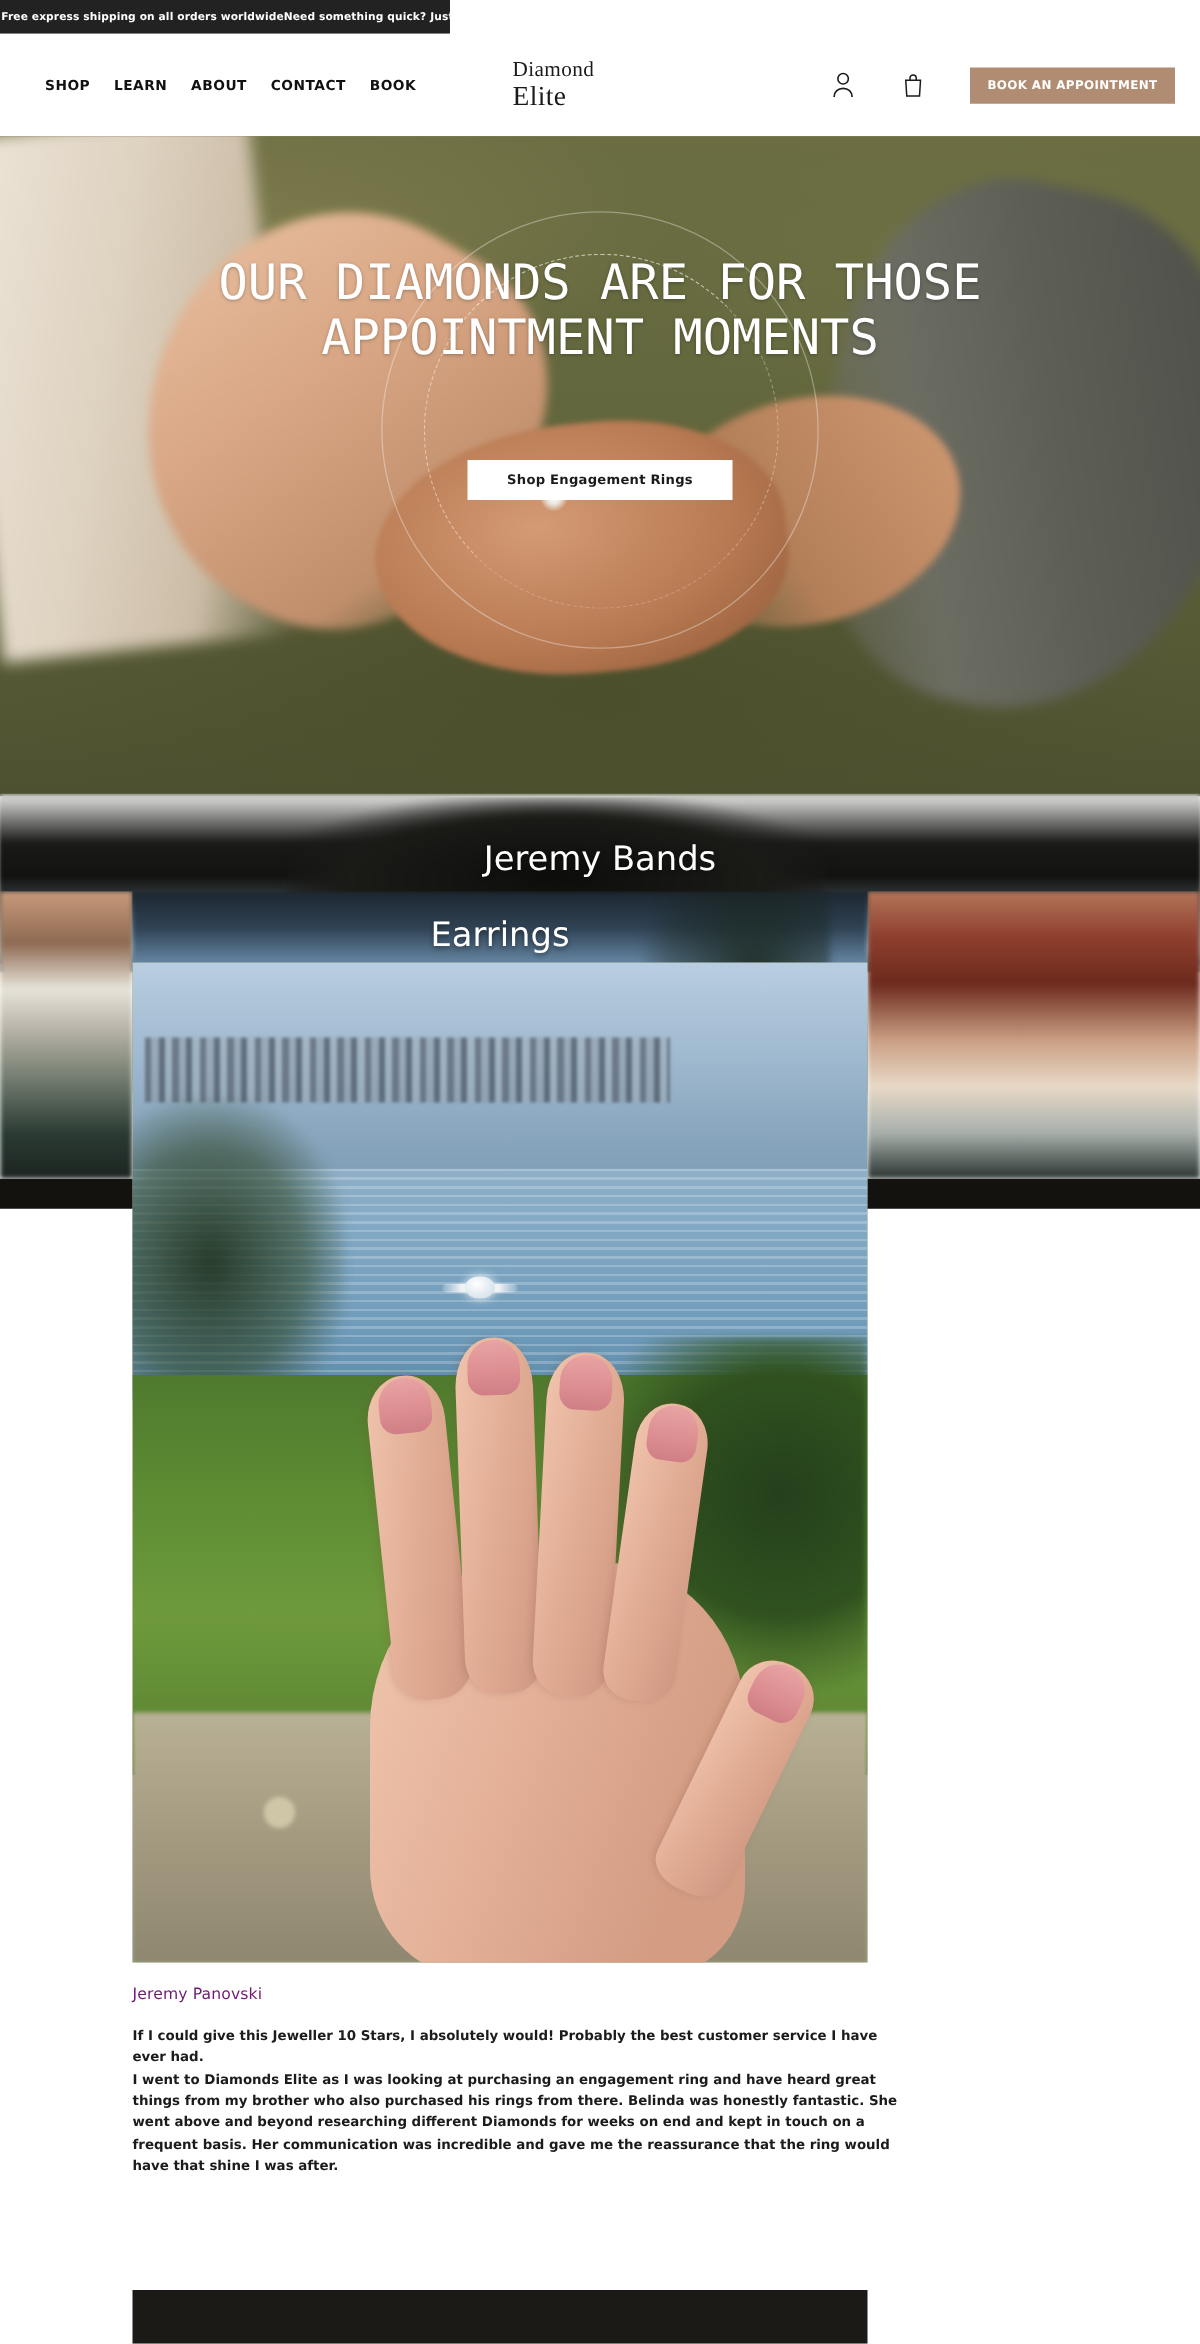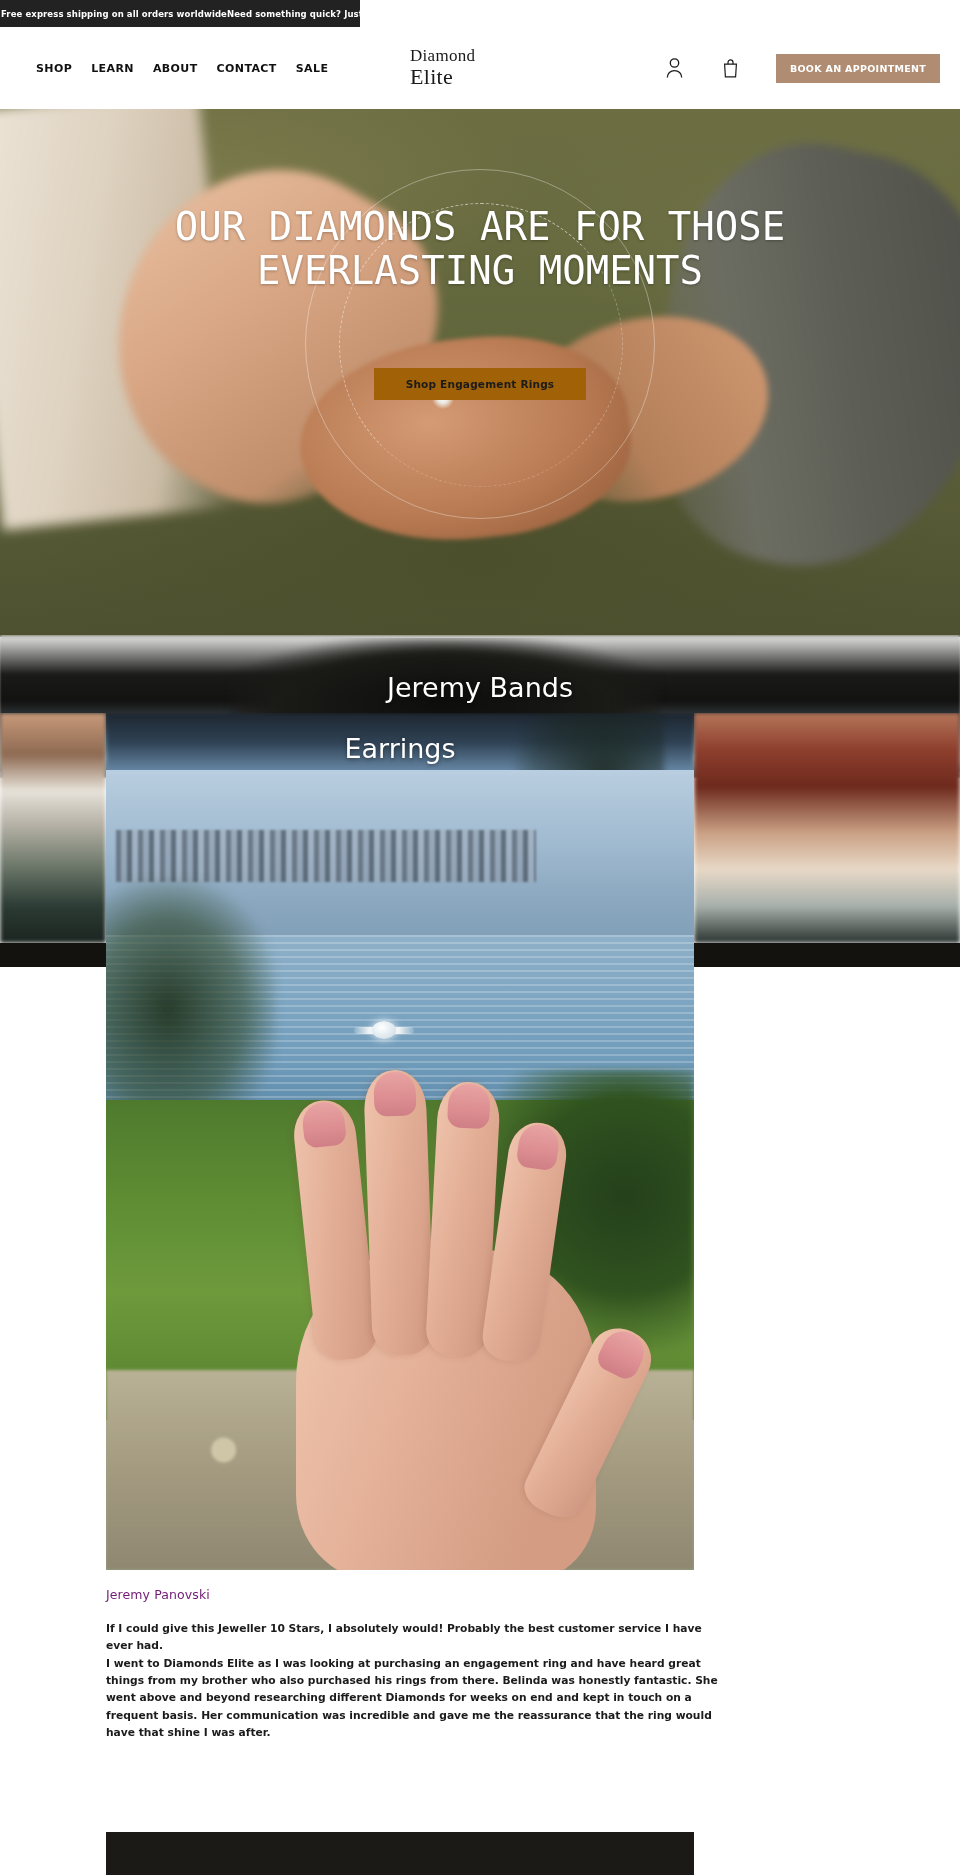--- a/index.html
+++ b/index.html
@@ -151,21 +151,21 @@
     font-size: 39px;
     line-height: 1.12;
     font-weight: 400;
     letter-spacing: 0px;
     text-shadow: 0 1px 3px rgba(0,0,0,.28);
     padding: 0 60px;
   }
   .hero-cta {
     display: inline-block;
     margin-top: 76px;
-    background: #a16207;
+    background: #ffffff;
     color: #1b1b1b;
     font-size: 10.5px; font-weight: 700;
     font-family: "DejaVu Sans", sans-serif;
     padding: 10px 32px;
     border: 0; cursor: pointer;
     letter-spacing: .2px;
   }
 
   
   .reviews-strip {
@@ -391,21 +391,21 @@
   </div>
 </div>
 
 <div class="header">
 
   <nav class="nav">
     <a href="#">SHOP</a>
     <a href="#">LEARN</a>
     <a href="#">ABOUT</a>
     <a href="#">CONTACT</a>
-    <a href="#">SALE</a>
+    <a href="#">BOOK</a>
   </nav>
 
   <div class="logo">
     <span class="l1">Diamond</span>
     <span class="l2">Elite</span>
   </div>
 
   <div class="header-right">
     <div class="icon-btn">
       <svg width="19" height="22" viewBox="0 0 19 22" fill="none" stroke="#1b1b1b" stroke-width="1.3">
@@ -429,21 +429,21 @@
     <div class="dress"></div>
     <div class="arm-l"></div>
     <div class="sleeve"></div>
     <div class="arm-r"></div>
     <div class="hands"></div>
     <div class="ring-sparkle"></div>
   </div>
   <div class="hero-ornament"></div>
 
   <div class="hero-inner">
-    <h1 class="hero-title">OUR DIAMONDS ARE FOR THOSE EVERLASTING MOMENTS</h1>
+    <h1 class="hero-title">OUR DIAMONDS ARE FOR THOSE APPOINTMENT MOMENTS</h1>
     <button class="hero-cta">Shop Engagement Rings</button>
   </div>
 </section>
 
 <div class="reviews-strip">
   <div class="rs-bg"></div>
   <div class="rs-text">Over 550+ 5 Star Reviews</div>
 </div>
 
 <div class="cat-block" id="cat-wedding">

